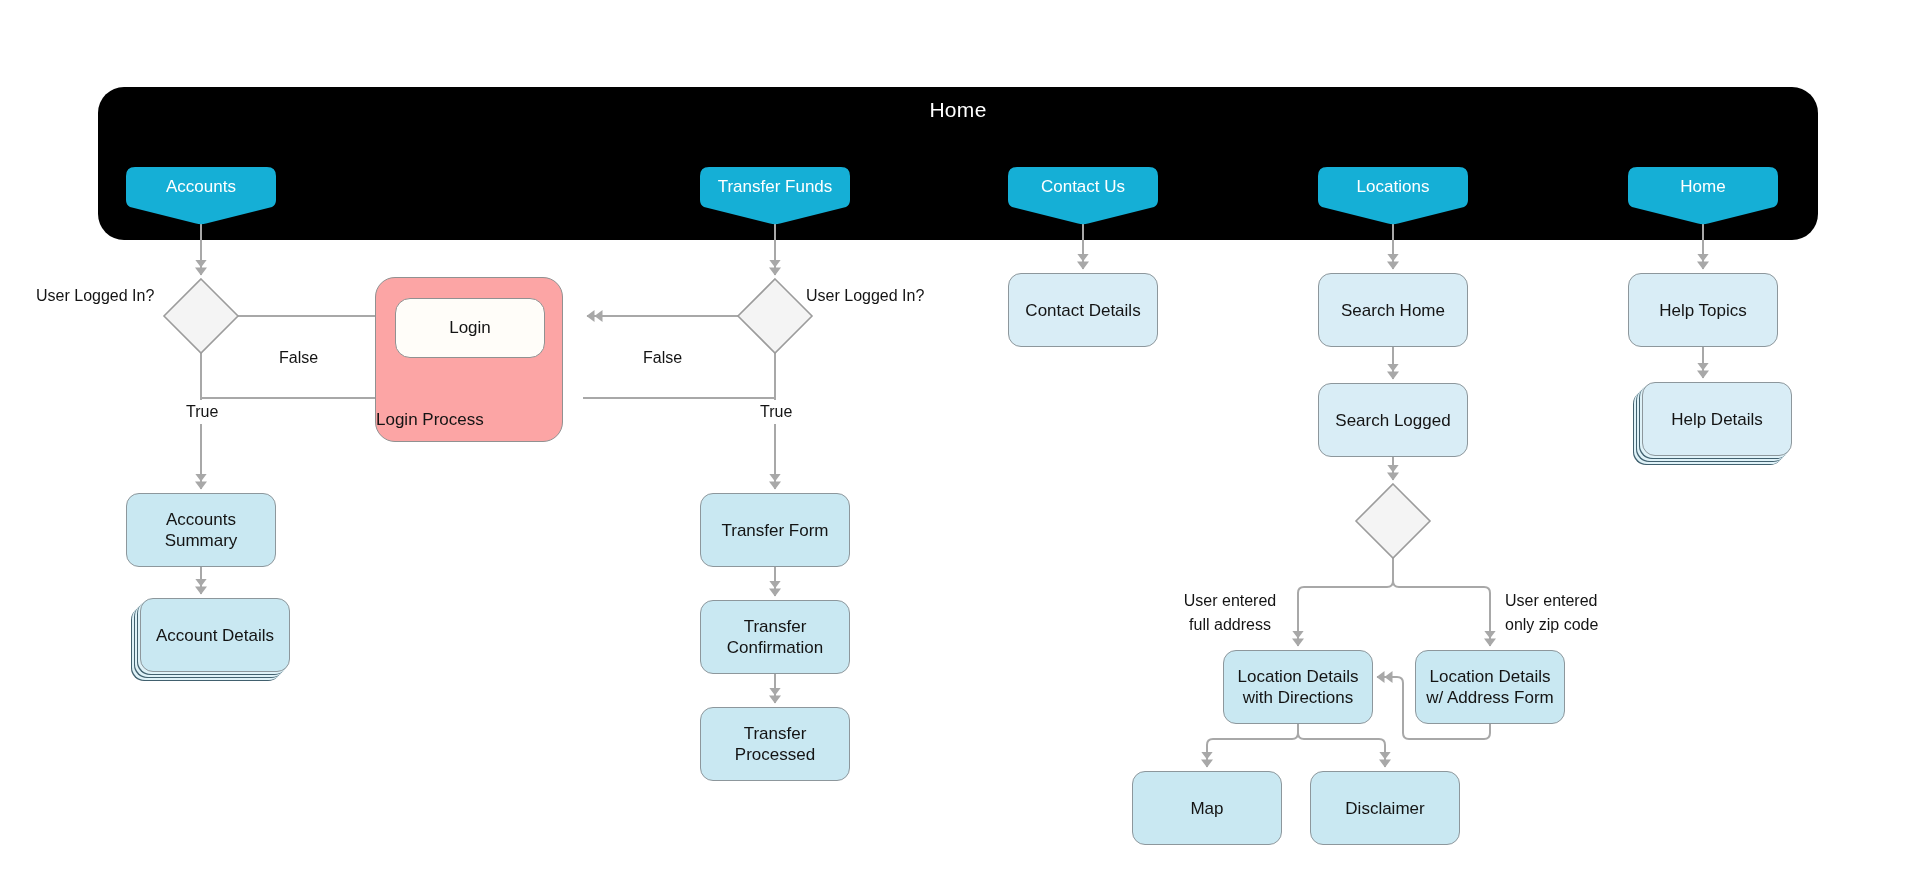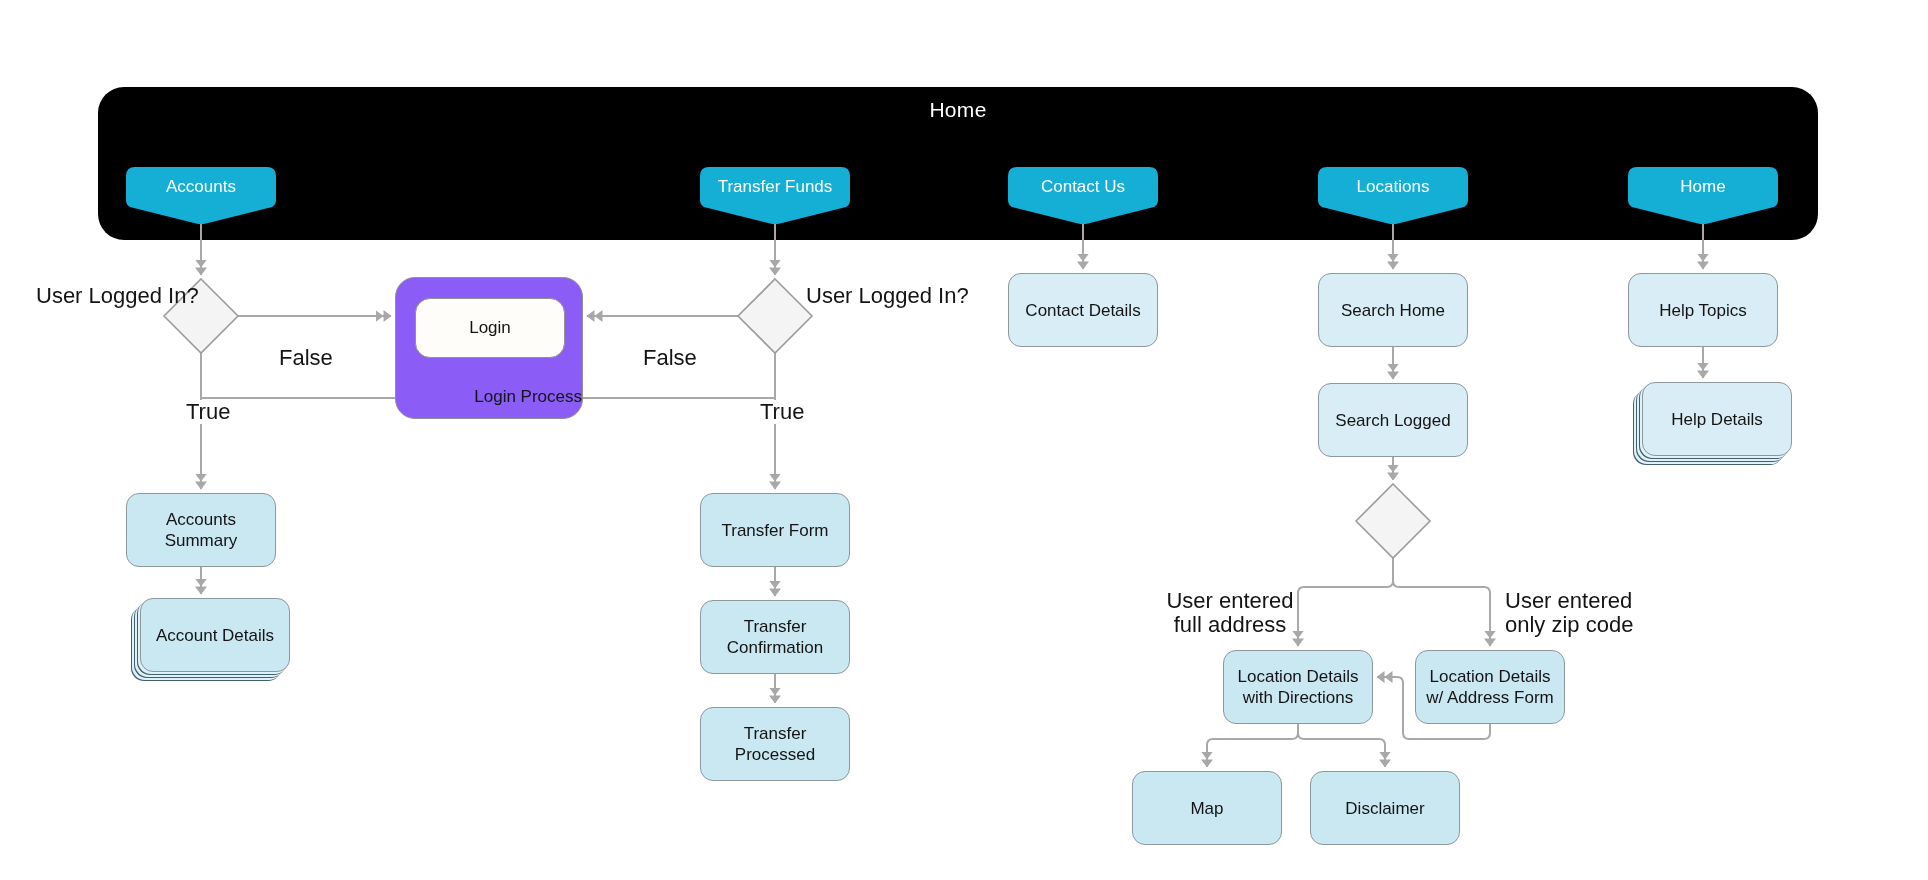--- a/index.html
+++ b/index.html
@@ -35,28 +35,28 @@
     box-shadow:
       -2px 2px 0 0 #dff2f8,
       -3px 3px 0 0 #41606e,
       -5px 5px 0 0 #dff2f8,
       -6px 6px 0 0 #41606e,
       -8px 8px 0 0 #dff2f8,
       -9px 9px 0 0 #41606e;
     margin-left: 14px;
   }
   
-  .login-group{position:absolute;left:395px;top:277px;width:188px;height:142px;
-    box-sizing:border-box;background:#8b5cf6;border:1.5px solid #919191;border-radius:20px;}
+  .login-group{position:absolute;left:375px;top:277px;width:188px;height:165px;
+    box-sizing:border-box;background:#fca5a5;border:1.5px solid #919191;border-radius:20px;}
   .login-inner{position:absolute;left:19px;top:20px;width:150px;height:60px;
     box-sizing:border-box;background:#fffdf9;border:1.5px solid #919191;border-radius:15px;
     display:flex;align-items:center;justify-content:center;font-size:17px;}
-  .login-caption{position:absolute;left:0;bottom:11px;width:100%;text-align:right;font-size:17px;}
+  .login-caption{position:absolute;left:0;bottom:11px;width:100%;text-align:left;font-size:17px;}
   
-  .flabel{position:absolute;font-size:22px;line-height:24px;color:#141414;}
+  .flabel{position:absolute;font-size:16px;line-height:24px;color:#141414;}
   .flabel.onln{background:#fff;padding:0 5px;margin-top:42px;}
   .flabel.cblock{width:150px;text-align:center;white-space:pre-line;}
   .flabel.lblock{white-space:pre-line;}
 </style>
 </head>
 <body>
 
 <div class="canvas">
 
   <div class="homebar"></div>

